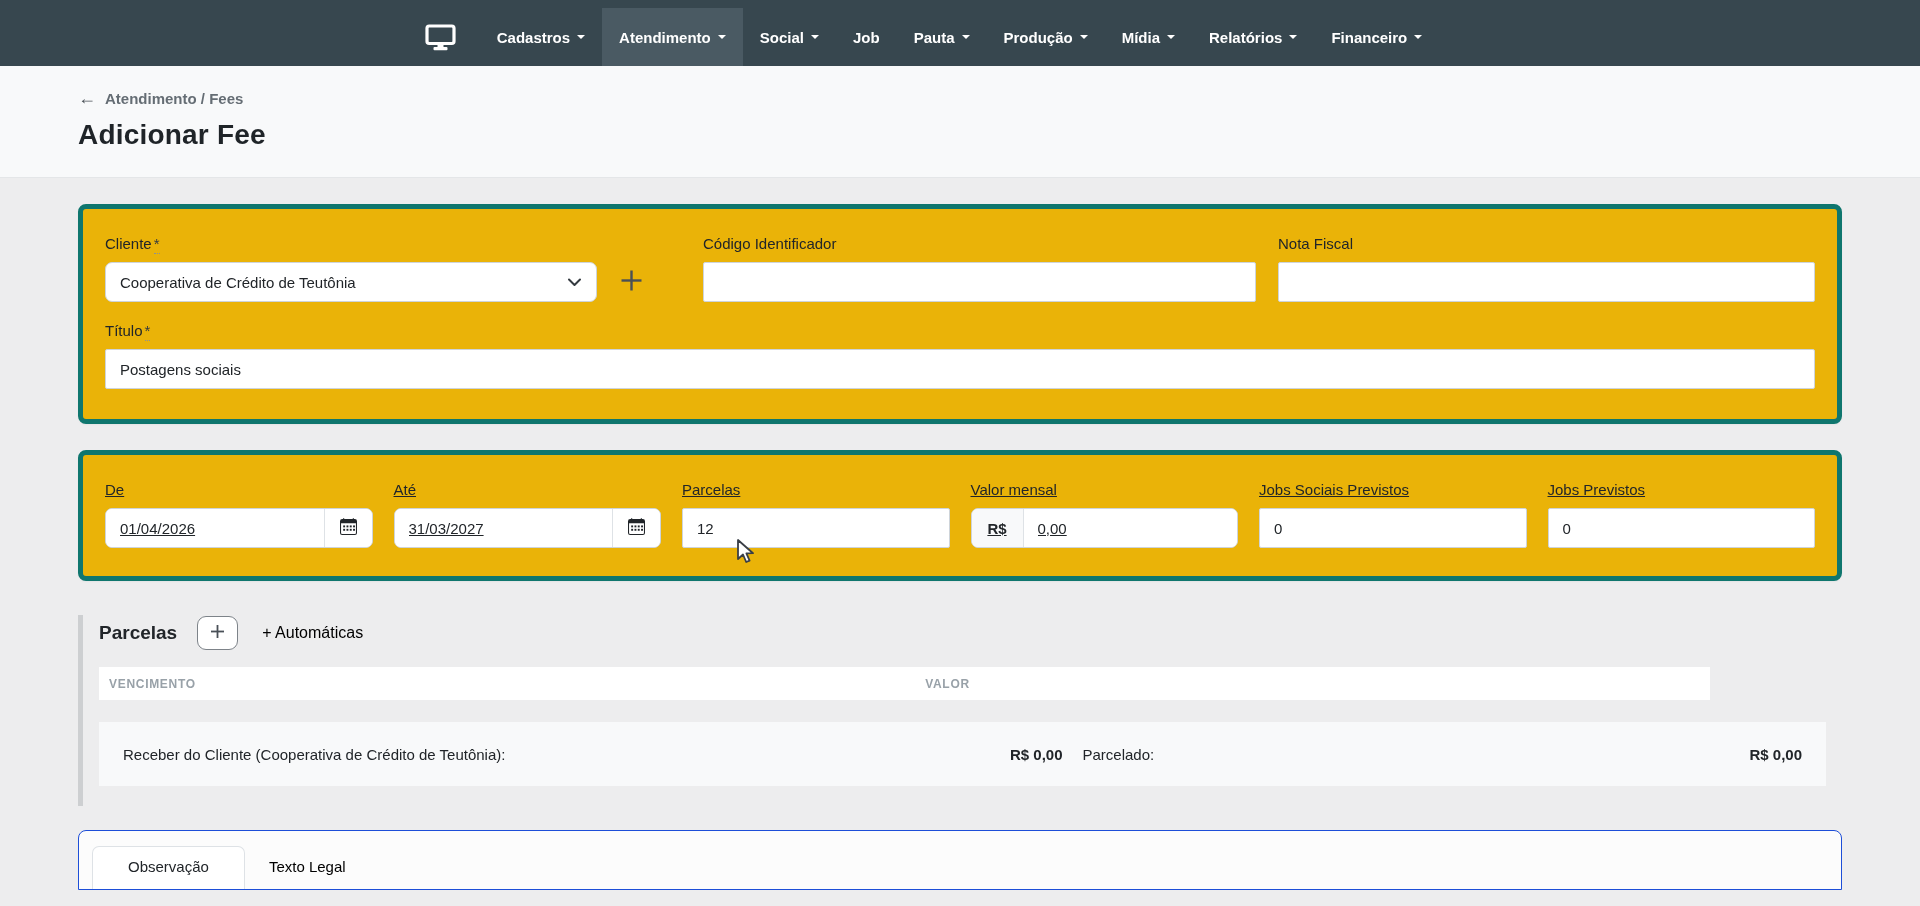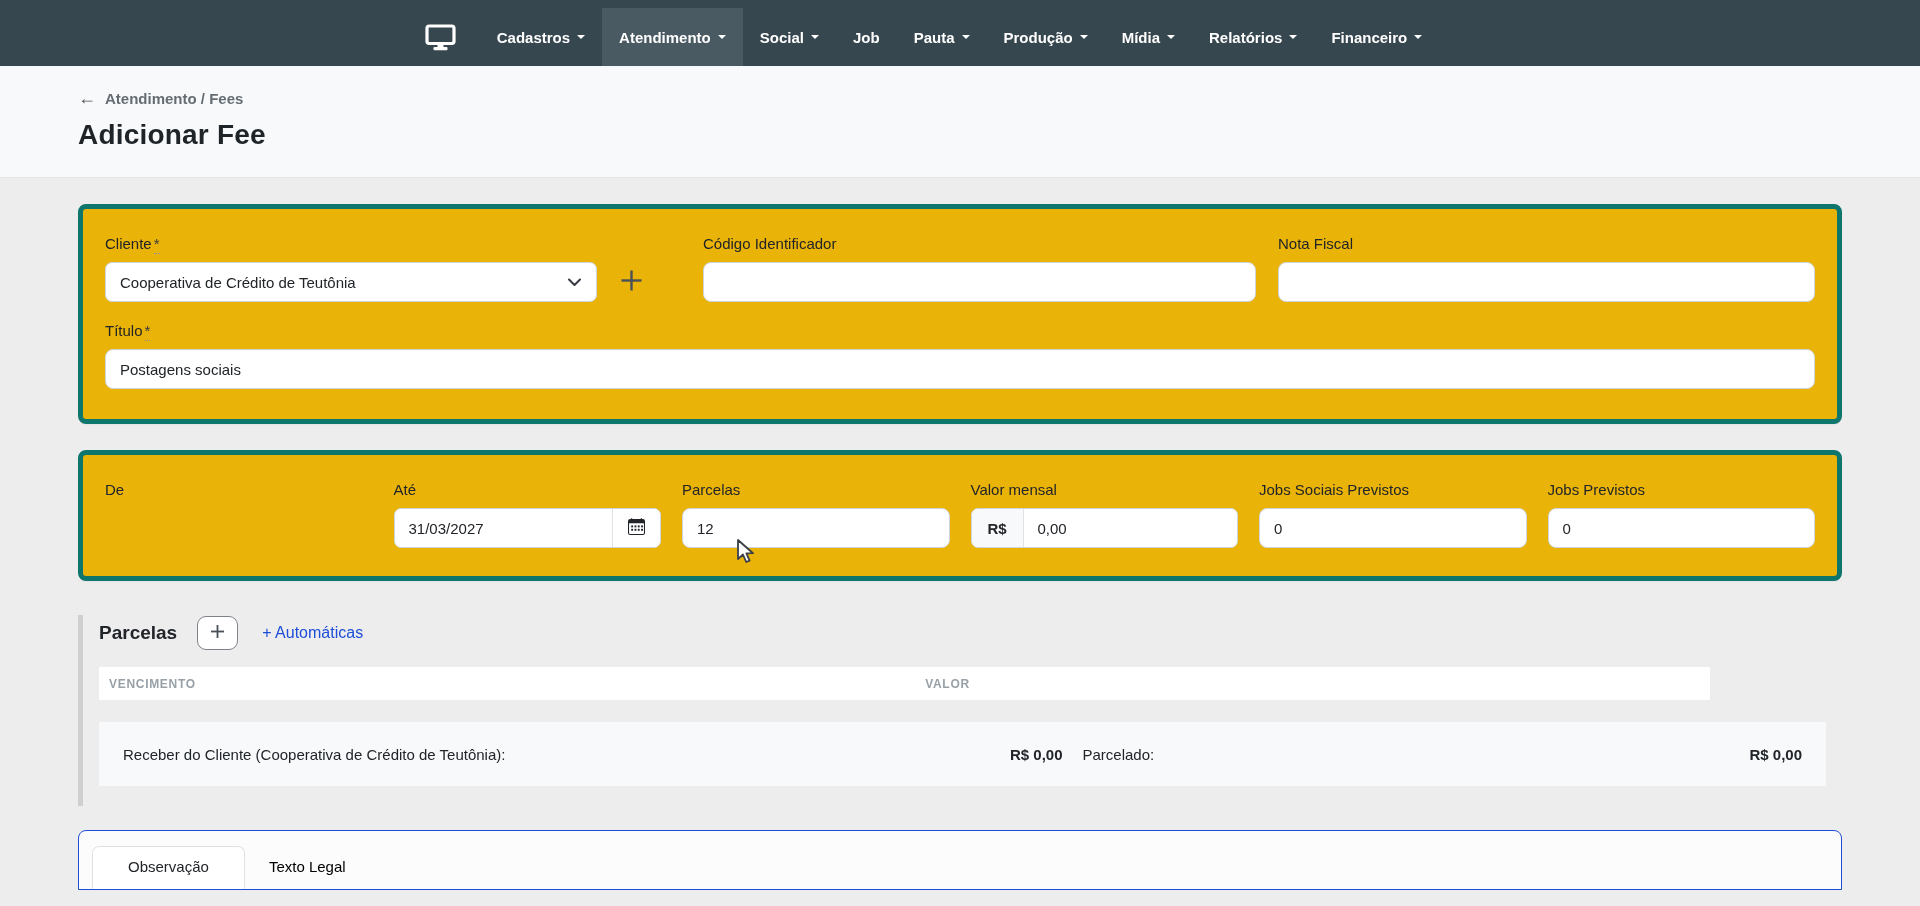--- a/index.html
+++ b/index.html
@@ -30,40 +30,40 @@
   .field-label { font-size:15px; color:#212529; margin-bottom:10px; display:block; }
   .req { color:#343a40; border-bottom:1px dotted #8a9096; padding-bottom:1px; margin-left:2px; }
 
   .grid-3 { display:grid; grid-template-columns:576px 553px 1fr; column-gap:22px; }
   .cliente-row { display:flex; align-items:center; }
   .select { width:492px; height:40px; border:1px solid #ced4da; border-radius:7px; background:#fff;
             display:flex; align-items:center; justify-content:space-between; padding:0 14px; cursor:pointer; }
   .select .sel-text { font-size:15px; }
   .icon-btn-plain { background:none; border:none; margin-left:22px; cursor:pointer; display:flex; align-items:center; }
 
-  .text-input { width:100%; height:40px; border:1px solid #ced4da; border-radius:8px; padding:0 14px;
+  .text-input { width:100%; height:40px; border:1px solid #ced4da; border-radius:2px; padding:0 14px;
                 font-size:15px; font-family:inherit; color:#212529; background:#fff; outline:none; }
   .row-2 { margin-top:20px; }
 
   .card-dates { margin-top:26px; padding:26px 22px 28px 22px; display:flex; gap:21px; }
-  .dfield { flex:1 1 0; min-width:0; }
+  .dfield { flex:1 1 0; min-width:0;text-decoration:underline; }
   .igroup { display:flex; width:100%; height:40px; border:1px solid #ced4da; border-radius:7px; overflow:hidden; background:#fff; }
   .igroup input { flex:1 1 auto; min-width:0; border:none; outline:none; padding:0 14px; font-size:15px; font-family:inherit; color:#212529; }
   .addon-right { flex:0 0 48px; display:flex; align-items:center; justify-content:center;
                  border-left:1px solid #dee2e6; background:#fff; cursor:pointer; }
   .addon-left { flex:0 0 52px; display:flex; align-items:center; justify-content:center;
                 border-right:1px solid #dee2e6; background:#f8f9fa; font-weight:700; font-size:15px; }
 
   
   .parcelas-wrap { margin-top:34px; border-left:5px solid #cdcfd1; padding:0 0 20px 16px; }
   .parcelas-head { display:flex; align-items:center; gap:20px; height:36px; }
   .parcelas-title { font-size:19px; font-weight:700; color:#212529; }
   .btn-outline-plus { width:41px; height:34px; border:1px solid #7d8389; border-radius:9px; background:#fff;
                       display:flex; align-items:center; justify-content:center; cursor:pointer; }
-  .link-auto { color:#1d4ed8; font-size:16px; text-decoration:none; cursor:pointer; margin-left:4px; }
+  .link-auto { color:#000000; font-size:16px; text-decoration:none; cursor:pointer; margin-left:4px; }
 
   .ptable-head { margin-top:16px; background:#fff; height:33px; display:flex; align-items:center;
                  padding:0 10px; width:1611px; }
   .ptable-head .col { font-size:12px; font-weight:700; letter-spacing:.7px; color:#98a1a8; text-transform:uppercase; }
   .ptable-head .col-venc { flex:0 0 51.3%; }
 
   .summary-row { margin-top:22px; background:#f8f9fa; height:64px; display:flex; align-items:center;
                  padding:0 24px; width:1727px; font-size:15px; }
   .summary-row .desc { flex:0 0 50%; }
   .summary-row .amt { font-weight:700; width:100px; text-align:right; }
@@ -180,20 +180,38 @@
       <label class="field-label">
         <span>Título</span><span class="req">*</span>
       </label>
       <input class="text-input" type="text" value="Postagens sociais" style="">
     </div>
   </section>
 
   <section class="card card-dates">
     <div class="dfield">
       <label class="field-label">De</label>
+      <div class="igroup">
+        <input type="text" value="01/04/2026" style="">
+        <span class="addon-right">
+          <span>
+            <svg width="17" height="17" viewBox="0 0 16 16" fill="#212529">
+                <path d="M3.5 0a.5.5 0 0 1 .5.5V1h8V.5a.5.5 0 0 1 1 0V1h1a2 2 0 0 1 2 2v11a2 2 0 0 1-2 2H2a2 2 0 0 1-2-2V3a2 2 0 0 1 2-2h1V.5a.5.5 0 0 1 .5-.5zM1 5v9a1 1 0 0 0 1 1h12a1 1 0 0 0 1-1V5H1z"></path>
+                <rect x="3" y="7" width="1.8" height="1.8"></rect>
+                <rect x="6.1" y="7" width="1.8" height="1.8"></rect>
+                <rect x="9.2" y="7" width="1.8" height="1.8"></rect>
+                <rect x="12.3" y="7" width="1.8" height="1.8"></rect>
+                <rect x="3" y="10.2" width="1.8" height="1.8"></rect>
+                <rect x="6.1" y="10.2" width="1.8" height="1.8"></rect>
+                <rect x="9.2" y="10.2" width="1.8" height="1.8"></rect>
+                <rect x="12.3" y="10.2" width="1.8" height="1.8"></rect>
+              </svg>
+          </span>
+        </span>
+      </div>
     </div>
     <div class="dfield">
       <label class="field-label">Até</label>
       <div class="igroup">
         <input type="text" value="31/03/2027" style="">
         <span class="addon-right">
           <span>
             <svg width="17" height="17" viewBox="0 0 16 16" fill="#212529">
                 <path d="M3.5 0a.5.5 0 0 1 .5.5V1h8V.5a.5.5 0 0 1 1 0V1h1a2 2 0 0 1 2 2v11a2 2 0 0 1-2 2H2a2 2 0 0 1-2-2V3a2 2 0 0 1 2-2h1V.5a.5.5 0 0 1 .5-.5zM1 5v9a1 1 0 0 0 1 1h12a1 1 0 0 0 1-1V5H1z"></path>
                 <rect x="3" y="7" width="1.8" height="1.8"></rect>

